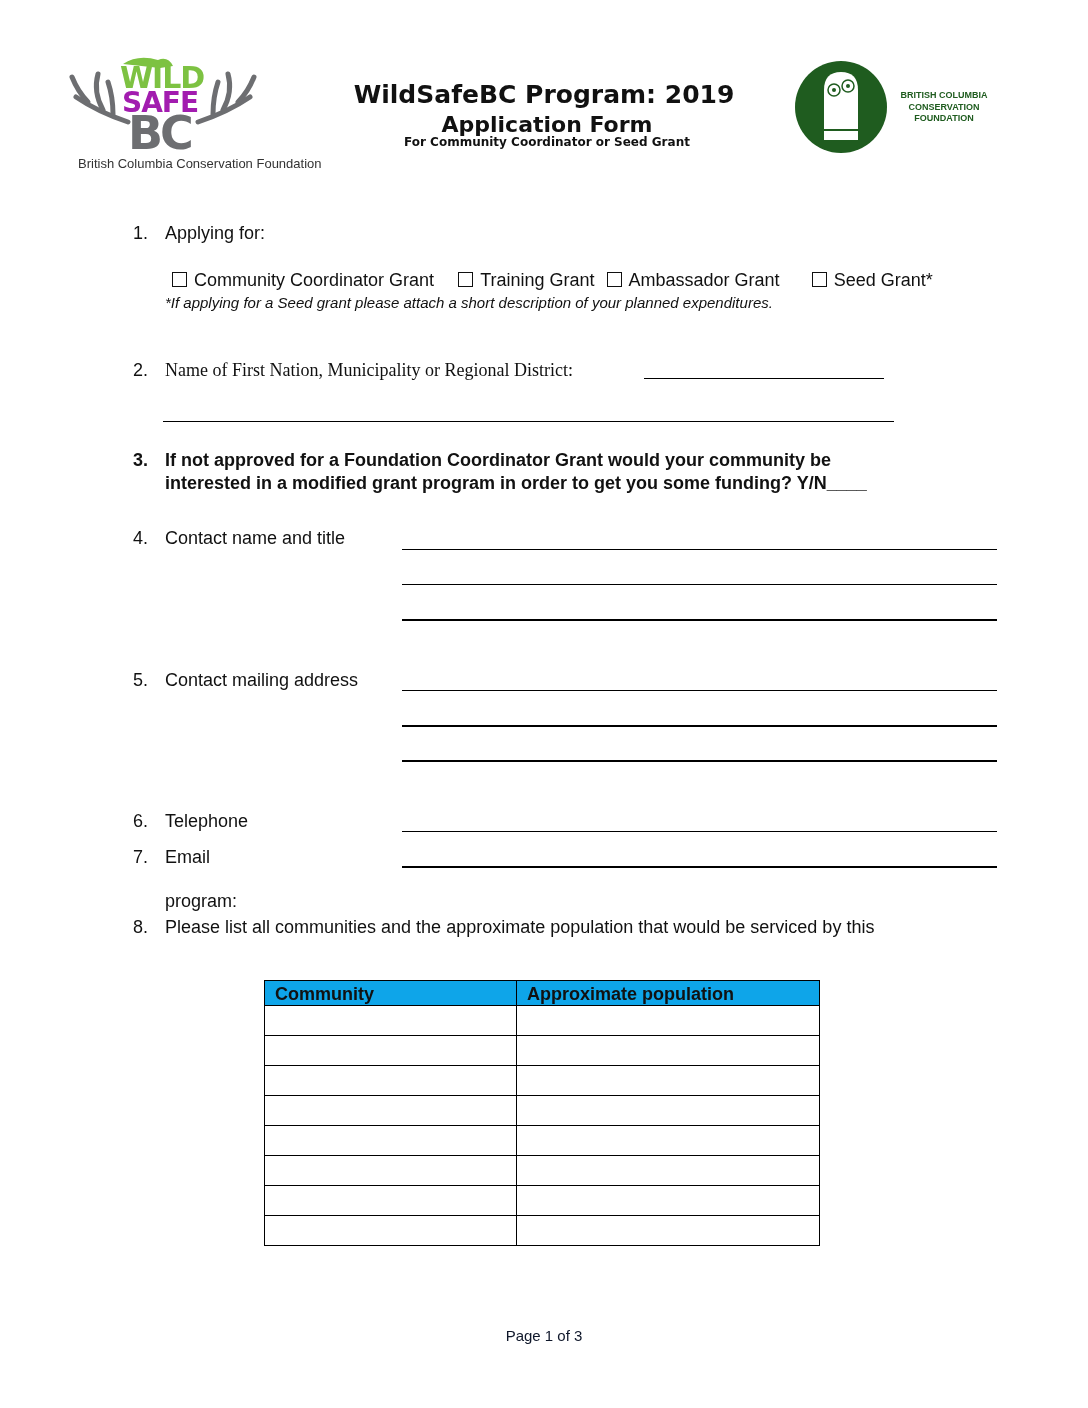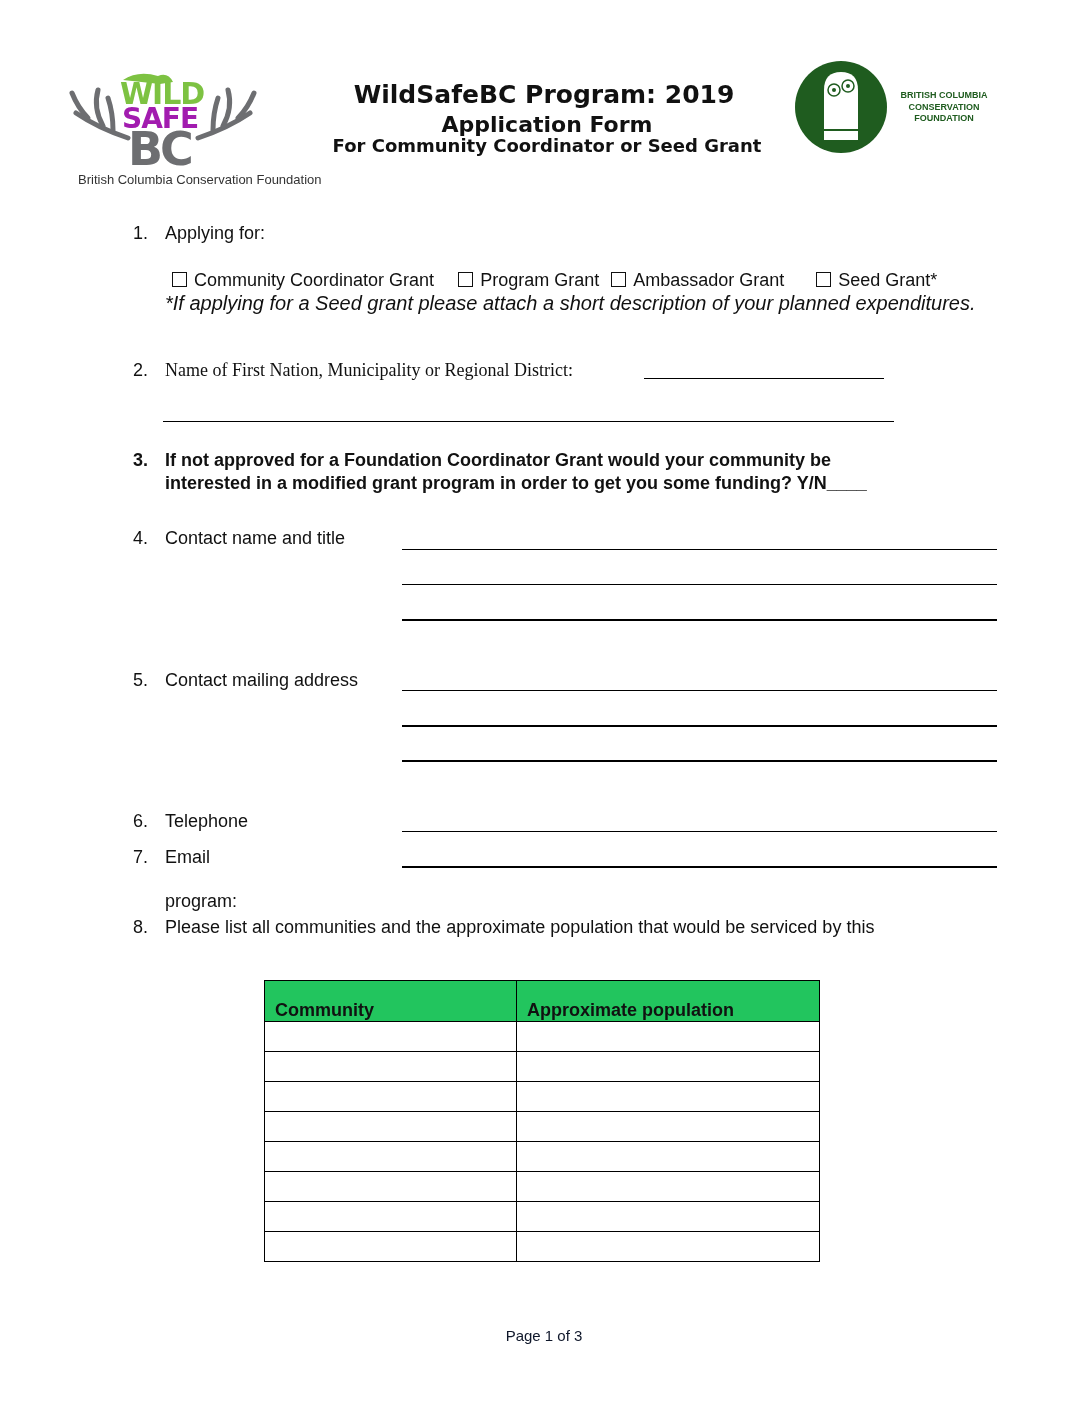--- a/index.html
+++ b/index.html
@@ -4,31 +4,31 @@
 <style>
   html, body { margin: 0; padding: 0; background: #ffffff; }
   body { width: 1088px; height: 1408px; position: relative; overflow: hidden;
          font-family: "Liberation Sans", sans-serif; color: #111; }
   .abs { position: absolute; }
   .txt { font-size: 18px; line-height: 22px; white-space: nowrap; }
   .title { font-family: "DejaVu Sans", sans-serif; font-weight: bold; text-align: center; color: #111; }
   .line { position: absolute; height: 0; border-top: 1px solid #000; }
   .line.thick { border-top-width: 2px; }
   .bold { font-weight: bold; }
-  .italic { font-style: italic; font-size: 20px; }
+  .italic { font-style: italic; font-size: 15px; }
   .cb { display: inline-block; width: 13px; height: 13px; border: 1px solid #111; margin-right: 7px; vertical-align: -1px; }
   table.pop { position: absolute; left: 264px; top: 980px; width: 556px; border-collapse: collapse; }
   table.pop th, table.pop td { border: 1.5px solid #000; height: 29px; padding: 0 0 0 10px; text-align: left; font-size: 18px; }
-  table.pop th { background: #22c55e; height: 22px; line-height: 20px; padding-top: 18px; }
+  table.pop th { background: #0ea5e9; height: 22px; line-height: 20px; padding-top: 2px; }
   table.pop col.c1 { width: 252px; }
 </style>
 </head>
 <body>
 
-<div class="abs" style="left:68px;top:68px;width:190px;height:118px;">
+<div class="abs" style="left:68px;top:52px;width:190px;height:118px;">
   <svg width="190" height="100" viewBox="0 0 190 100" style="position:absolute;left:0;top:0;">
     <g stroke="#6d6e71" stroke-width="5" fill="none" stroke-linecap="round">
       <path d="M60 70 Q30 60 8 45"></path>
         <path d="M35 58 Q25 40 30 22"></path>
         <path d="M20 50 Q10 40 4 25"></path>
         <path d="M45 62 Q45 45 40 30"></path>
       <path d="M130 70 Q160 60 182 45"></path>
         <path d="M155 58 Q165 40 160 22"></path>
         <path d="M170 50 Q180 40 186 25"></path>
         <path d="M145 62 Q145 45 150 30"></path>
@@ -36,21 +36,21 @@
     <path d="M55 12 Q70 2 90 8 Q100 4 105 14 L92 16 Z" fill="#7dc242"></path>
   </svg>
   <div class="abs" style="left:52px;top:8px;font:bold 30px 'DejaVu Sans',sans-serif;color:#7dc242;letter-spacing:-1px;">WILD</div>
   <div class="abs" style="left:54px;top:34px;font:bold 28px 'DejaVu Sans',sans-serif;color:#a21caf;letter-spacing:-1px;">SAFE</div>
   <div class="abs" style="left:60px;top:54px;font:bold 46px 'DejaVu Sans',sans-serif;color:#6d6e71;letter-spacing:-3px;">BC</div>
   <div class="abs" style="left:10px;top:104px;font-size:13px;color:#333;white-space:nowrap;">British Columbia Conservation Foundation</div>
 </div>
 
 <div class="abs title" style="left:300px;top:80px;width:488px;font-size:25px;">WildSafeBC Program: 2019</div>
 <div class="abs title" style="left:300px;top:112px;width:494px;font-size:22px;">Application Form</div>
-<div class="abs title" style="left:300px;top:135px;width:494px;font-size:18px;">For Community Coordinator or Seed Grant</div>
+<div class="abs title" style="left:300px;top:135px;width:494px;font-size:12px;">For Community Coordinator or Seed Grant</div>
 
 <div class="abs" style="left:794px;top:60px;width:200px;height:96px;">
   <svg width="94" height="94" viewBox="0 0 94 94" style="position:absolute;left:0;top:0;">
     <circle cx="47" cy="47" r="46" fill="#1f5c1f"></circle>
     <path d="M30 80 L30 30 Q30 12 47 12 Q64 12 64 30 L64 80 Z" fill="#fff"></path>
     <line x1="30" y1="70" x2="64" y2="70" stroke="#1f5c1f" stroke-width="2"></line>
     <circle cx="40" cy="30" r="6" fill="none" stroke="#1f5c1f" stroke-width="1.5"></circle>
     <circle cx="40" cy="30" r="2" fill="#1f5c1f"></circle>
     <circle cx="54" cy="26" r="6" fill="none" stroke="#1f5c1f" stroke-width="1.5"></circle>
     <circle cx="54" cy="26" r="2" fill="#1f5c1f"></circle>
@@ -58,21 +58,21 @@
   <div class="abs" style="left:100px;top:30px;width:100px;text-align:center;font:bold 9px 'Liberation Sans',sans-serif;color:#1f5c1f;">BRITISH COLUMBIA</div>
   <div class="abs" style="left:100px;top:42px;width:100px;text-align:center;font:bold 9px 'Liberation Sans',sans-serif;color:#1f5c1f;">CONSERVATION</div>
   <div class="abs" style="left:100px;top:53px;width:100px;text-align:center;font:bold 9px 'Liberation Sans',sans-serif;color:#1f5c1f;">FOUNDATION</div>
 </div>
 
 <div class="abs txt" style="left:133px;top:222px;">1.</div>
 <div class="abs txt" style="left:165px;top:222px;">Applying for:</div>
 <div class="abs txt" style="left:172px;top:269px;">
   <span><span class="cb"></span><span>Community Coordinator Grant</span></span>
   <span style="display:inline-block;width:14px;"></span>
-  <span><span class="cb"></span><span>Program Grant</span></span>
+  <span><span class="cb"></span><span>Training Grant</span></span>
   <span style="display:inline-block;width:2px;"></span>
   <span><span class="cb"></span><span>Ambassador Grant</span></span>
   <span style="display:inline-block;width:22px;"></span>
   <span><span class="cb"></span><span>Seed Grant*</span></span>
 </div>
 <div class="abs txt italic" style="left:165px;top:292px;">*If applying for a Seed grant please attach a short description of your planned expenditures.</div>
 
 <div class="abs txt" style="left:133px;top:359px;">2.</div>
 <div class="abs txt" style="left:165px;top:359px;font-family:Liberation Serif, serif;">Name of First Nation, Municipality or Regional District:</div>
 <div class="line" style="left:644px;top:378px;width:240px;"></div>

